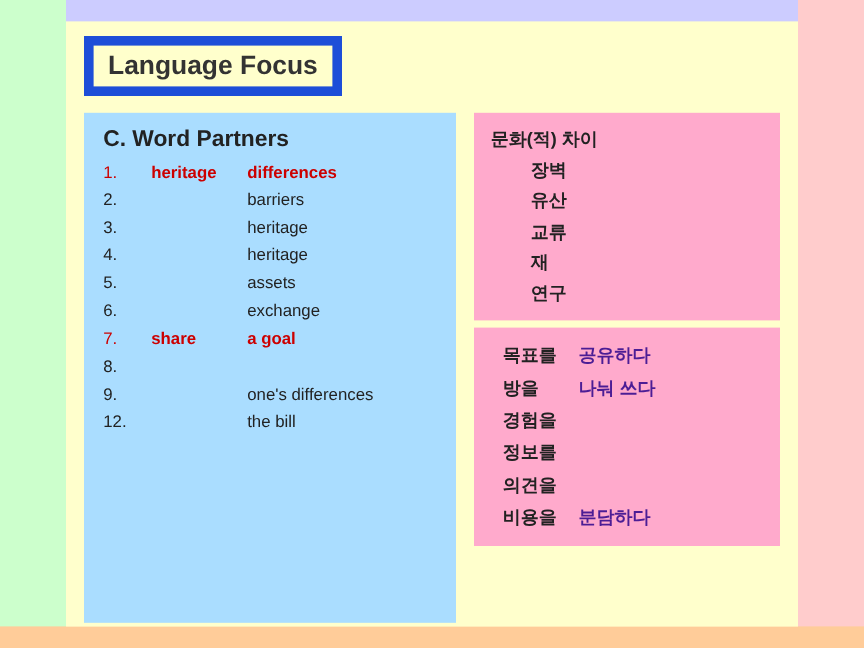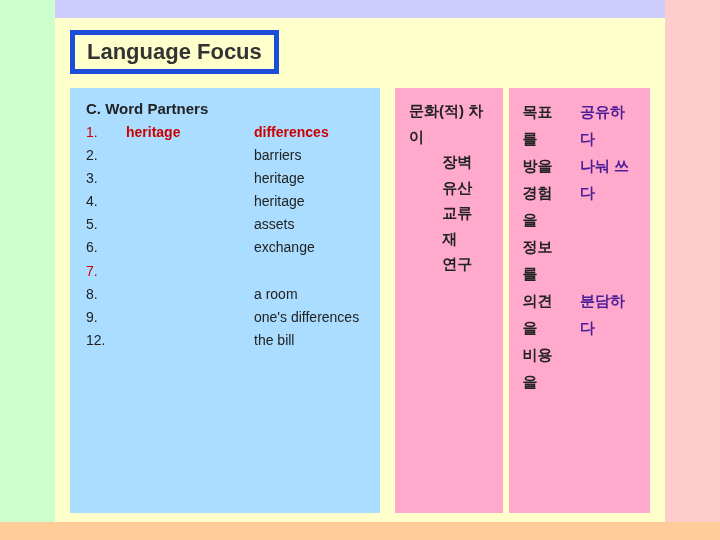--- a/index.html
+++ b/index.html
@@ -54,21 +54,21 @@
       top: 18px;
       left: 55px;
       right: 55px;
       bottom: 18px;
       background-color: #ffffcc;
       padding: 12px 15px;
     }
 
     .title-box {
       display: inline-block;
-      border: 5px solid #1d4ed8;
+      border: 8px solid #1d4ed8;
       padding: 4px 12px;
       margin-bottom: 14px;
       background-color: #ffffcc;
     }
 
     .title-box span {
       font-size: 22px;
       font-weight: bold;
       color: #333;
     }
@@ -80,21 +80,21 @@
     }
 
     .word-partners-box {
       background-color: #aaddff;
       padding: 12px 16px;
       min-width: 310px;
       flex: 0 0 310px;
     }
 
     .wp-title {
-      font-size: 15px;
+      font-size: 19px;
       font-weight: bold;
       color: #222;
       margin-bottom: 4px;
     }
 
     .wp-row {
       display: flex;
       font-size: 14px;
       color: #222;
       line-height: 1.65;
@@ -109,26 +109,25 @@
       min-width: 40px;
       font-weight: normal;
     }
 
     .wp-word {
       min-width: 80px;
     }
 
     .wp-def {
       flex: 1;
-      margin-left: 48px;
     }
 
     .korean-area {
       display: flex;
-      flex-direction: row;
+      flex-direction: column;
       gap: 6px;
       flex: 1;
     }
 
     .korean-top-box {
       background-color: #ffaacc;
       padding: 10px 14px;
       display: flex;
       justify-content: flex-start;
       gap: 18px;
@@ -136,21 +135,21 @@
 
     .korean-top-left {
       font-size: 15px;
       color: #222;
       line-height: 1.7;
       font-weight: bold;
     }
 
     .korean-bottom-box {
       background-color: #ffaacc;
-      padding: 10px 14px;
+      padding: 10px 24px;
       display: flex;
       gap: 18px;
     }
 
     .korean-bottom-left {
       font-size: 15px;
       color: #222;
       line-height: 1.8;
       font-weight: bold;
     }
@@ -205,25 +204,26 @@
             <span class="wp-word"></span>
             <span class="wp-def">assets</span>
           </div>
           <div class="wp-row">
             <span class="wp-num">6.</span>
             <span class="wp-word"></span>
             <span class="wp-def">exchange</span>
           </div>
           <div class="wp-row highlight">
             <span class="wp-num">7.</span>
+            <span class="wp-word">share</span>
+            <span class="wp-def">a goal</span>
           </div>
           <div class="wp-row">
             <span class="wp-num">8.</span>
             <span class="wp-word"></span>
-            <span class="wp-def">a room</span>
           </div>
           <div class="wp-row">
             <span class="wp-num">9.</span>
             <span class="wp-word"></span>
             <span class="wp-def">one's differences</span>
           </div>
           <div class="wp-row">
             <span class="wp-num">12.</span>
             <span class="wp-word"></span>
             <span class="wp-def">the bill</span>

